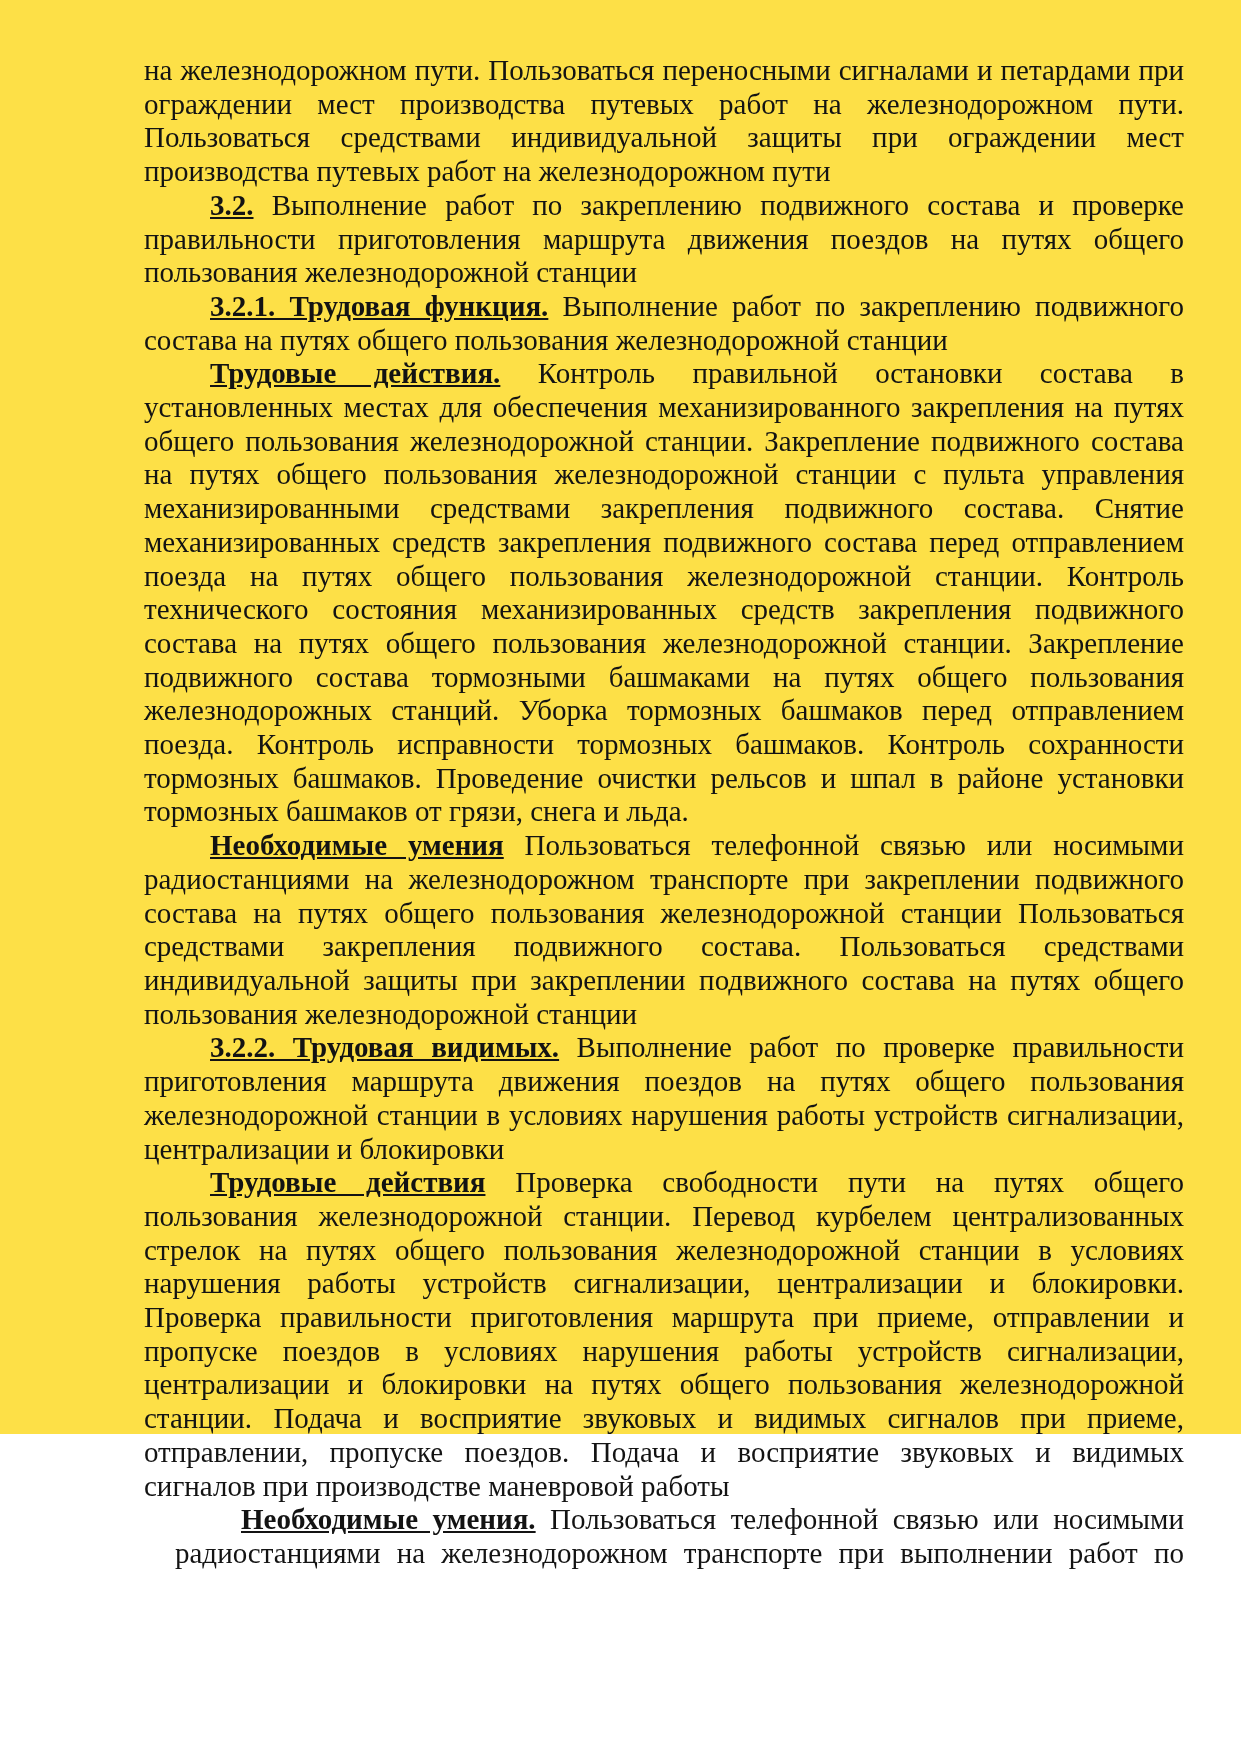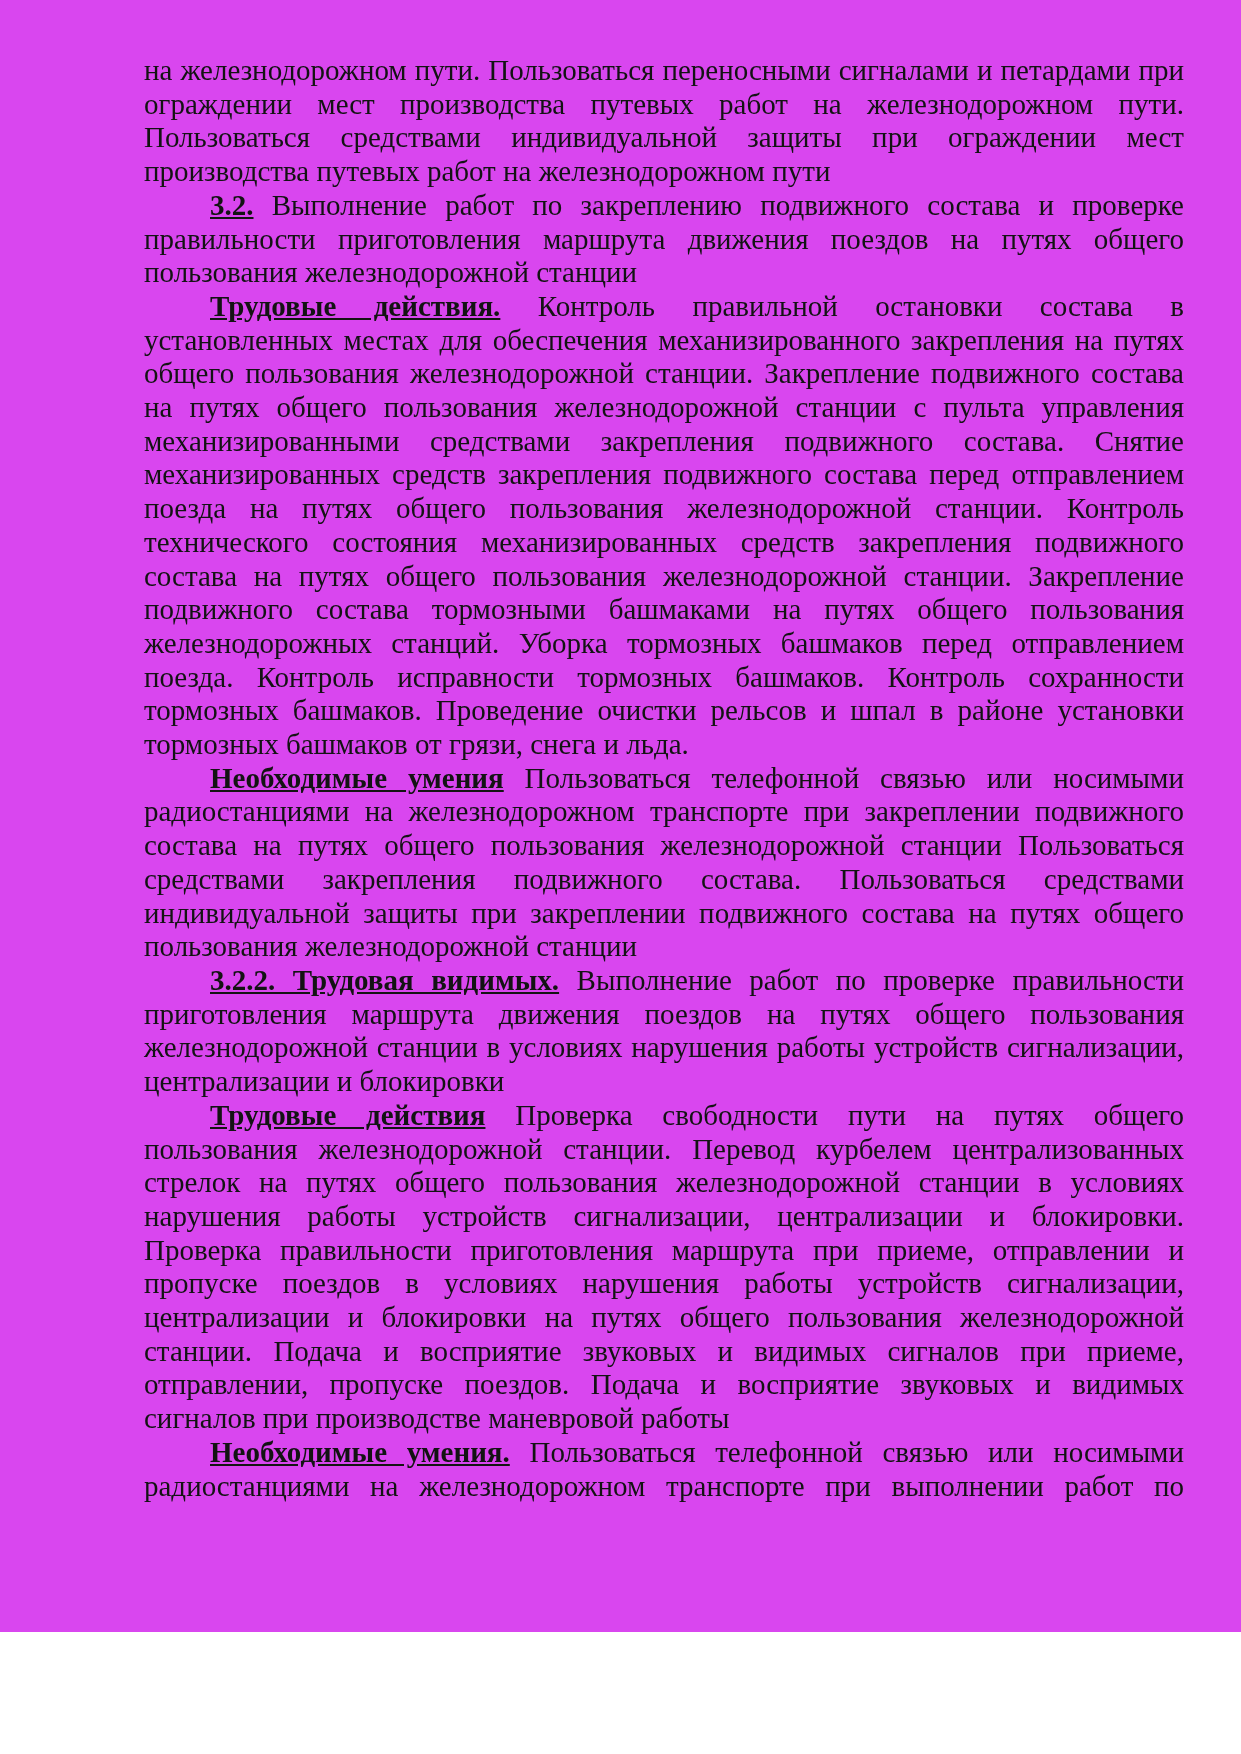--- a/index.html
+++ b/index.html
@@ -8,55 +8,57 @@
     background: #ffffff;
   }
   body {
     width: 1241px;
     height: 1754px;
     overflow: hidden;
   }
   .page {
     box-sizing: border-box;
     width: 1241px;
-    height: 1632px;
+    height: 1434px;
     padding: 54px 57px 0 144px;
-    background: #d946ef;
+    background: #fde047;
     font-family: "Liberation Serif", "DejaVu Serif", serif;
     font-size: 29px;
     line-height: 33.7px;
     color: #131313;
   }
   .page p {
     margin: 0;
     padding: 0;
     text-align: justify;
   }
   .page p.indent {
     text-indent: 66px;
   }
   
   .page p.cut {
     text-align-last: justify;
+    margin-left: 31px;
     -moz-text-align-last: justify;
   }
   .page b {
     font-weight: bold;
     text-decoration: underline;
   }
 </style>
 </head>
 <body>
 
 <div class="page">
 
   <p><span>на железнодорожном пути. Пользоваться переносными сигналами и петардами при ограждении мест производства путевых работ на железнодорожном пути. Пользоваться средствами индивидуальной защиты при ограждении мест производства путевых работ на железнодорожном пути</span></p>
 
   <p class="indent"><b>3.2.</b><span> Выполнение работ по закреплению подвижного состава и проверке правильности приготовления маршрута движения поездов на путях общего пользования железнодорожной станции</span></p>
 
+  <p class="indent"><b>3.2.1. Трудовая функция.</b><span> Выполнение работ по закреплению подвижного состава на путях общего пользования железнодорожной станции</span></p>
 
   <p class="indent"><b>Трудовые действия.</b><span> Контроль правильной остановки состава в установленных местах для обеспечения механизированного закрепления на путях общего пользования железнодорожной станции. Закрепление подвижного состава на путях общего пользования железнодорожной станции с пульта управления механизированными средствами закрепления подвижного состава. Снятие механизированных средств закрепления подвижного состава перед отправлением поезда на путях общего пользования железнодорожной станции. Контроль технического состояния механизированных средств закрепления подвижного состава на путях общего пользования железнодорожной станции. Закрепление подвижного состава тормозными башмаками на путях общего пользования железнодорожных станций. Уборка тормозных башмаков перед отправлением поезда. Контроль исправности тормозных башмаков. Контроль сохранности тормозных башмаков. Проведение очистки рельсов и шпал в районе установки тормозных башмаков от грязи, снега и льда.</span></p>
 
 
   <p class="indent"><b>Необходимые умения</b><span> Пользоваться телефонной связью или носимыми радиостанциями на железнодорожном транспорте при закреплении подвижного состава на путях общего пользования железнодорожной станции Пользоваться средствами закрепления подвижного состава. Пользоваться средствами индивидуальной защиты при закреплении подвижного состава на путях общего пользования железнодорожной станции</span></p>
 
   <p class="indent"><b>3.2.2. Трудовая видимых.</b><span> Выполнение работ по проверке правильности приготовления маршрута движения поездов на путях общего пользования железнодорожной станции в условиях нарушения работы устройств сигнализации, централизации и блокировки</span></p>
 
   <p class="indent"><b>Трудовые действия</b><span> Проверка свободности пути на путях общего пользования железнодорожной станции. Перевод курбелем централизованных стрелок на путях общего пользования железнодорожной станции в условиях нарушения работы устройств сигнализации, централизации и блокировки. Проверка правильности приготовления маршрута при приеме, отправлении и пропуске поездов в условиях нарушения работы устройств сигнализации, централизации и блокировки на путях общего пользования железнодорожной станции. Подача и восприятие звуковых и видимых сигналов при приеме, отправлении, пропуске поездов. Подача и восприятие звуковых и видимых сигналов при производстве маневровой работы</span></p>
 

